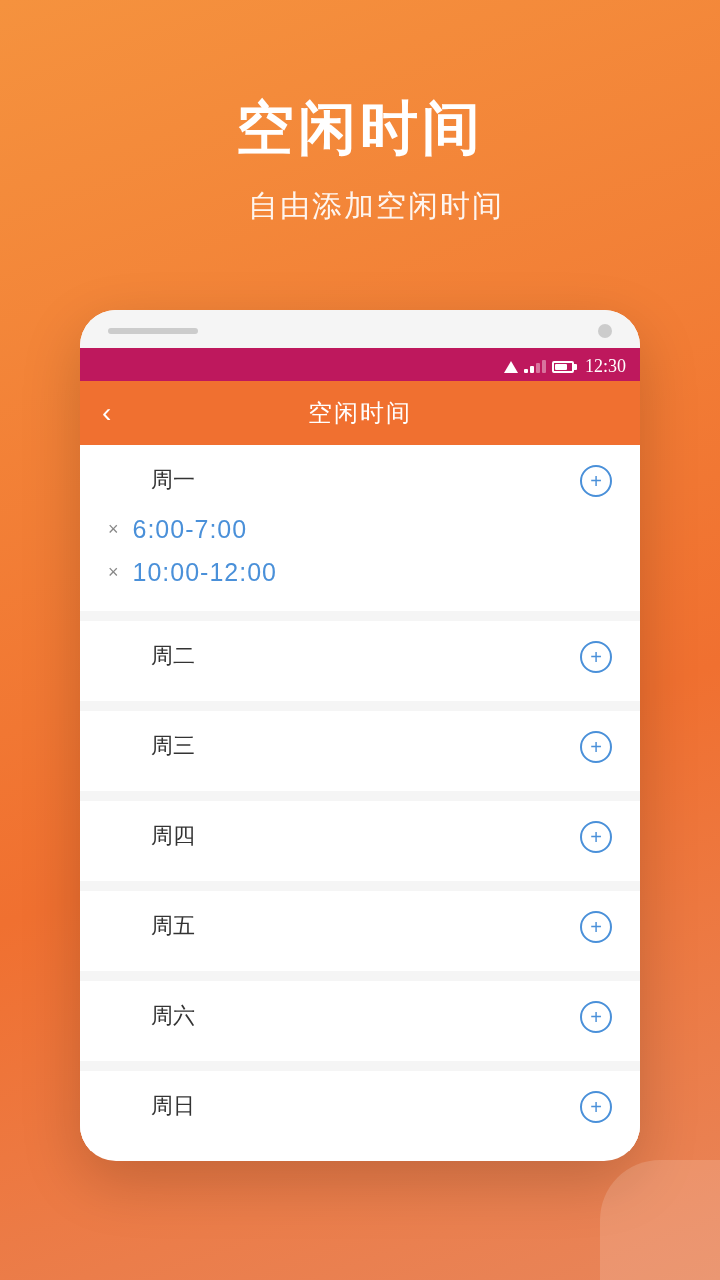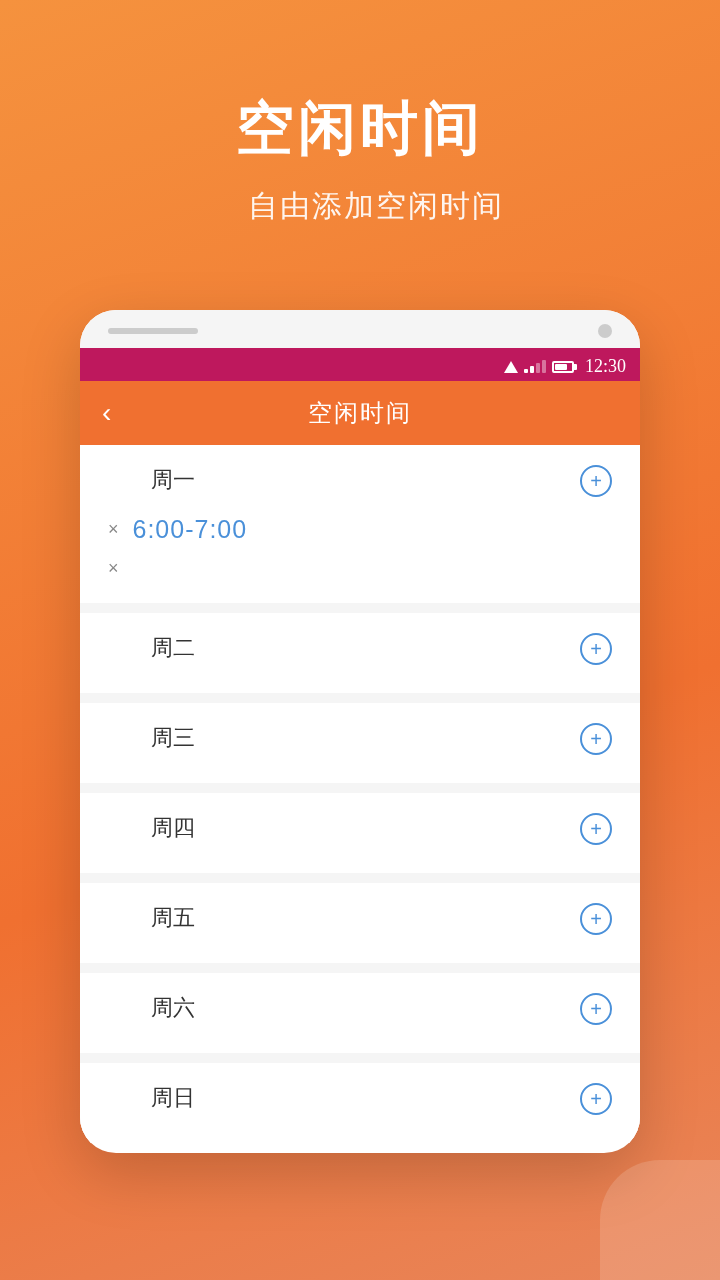--- a/index.html
+++ b/index.html
@@ -281,20 +281,21 @@
       <div class="day-header">
         <span class="day-label">周一</span>
         <div class="add-btn">+</div>
       </div>
       <div class="time-slot">
         <span class="remove-btn">×</span>
         <span class="time-range">6:00-7:00</span>
       </div>
       <div class="time-slot">
         <span class="remove-btn">×</span>
+        <span class="time-range">10:00-12:00</span>
       </div>
     </div>
 
     <div class="day-section">
       <div class="day-header">
         <span class="day-label">周二</span>
         <div class="add-btn">+</div>
       </div>
     </div>
 

